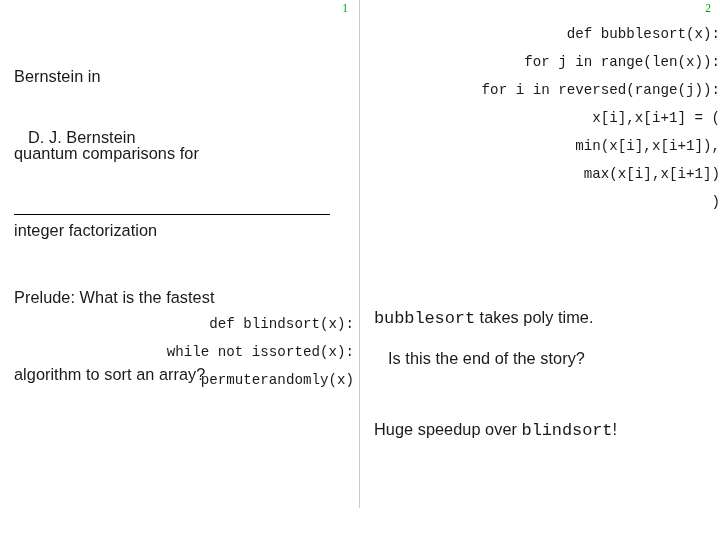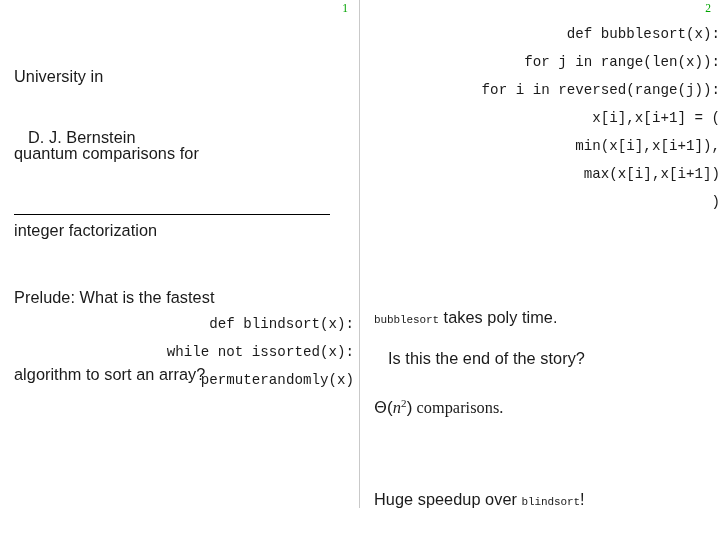--- a/index.html
+++ b/index.html
@@ -59,21 +59,21 @@
   .code {
     font-family: "Liberation Mono", "DejaVu Sans Mono", monospace;
     font-size: 14.2px;
     line-height: 28px;
     color: #1a1a1a;
     white-space: pre;
     text-align: right;
   }
   .code-inline {
     font-family: "Liberation Mono", "DejaVu Sans Mono", monospace;
-    font-size: 11px;
+    font-size: 17px;
     letter-spacing: -0.1px;
   }
 
   
   .l-title   { position: absolute; left: 14px; top: 17px;  width: 336px; }
   .l-title .prose-line { display: block; height: 35px; line-height: 35px; }
   .l-author  { position: absolute; left: 28px; top: 124px; width: 336px; height: 26px; line-height: 26px; }
   .l-affil   { position: absolute; left: 14px; top: 166px; width: 336px; height: 26px; line-height: 26px; }
   .hrule {
     position: absolute;
@@ -121,21 +121,21 @@
 
 <div class="slide-pair">
 
   <div class="divider"></div>
 
   <div class="slide slide-left">
 
     <div class="page-number">1</div>
 
     <div class="l-title prose">
-      <span class="prose-line">University in</span>
+      <span class="prose-line">Bernstein in</span>
       <span class="prose-line">quantum comparisons for</span>
       <span class="prose-line">integer factorization</span>
     </div>
 
     <div class="l-author prose">D. J. Bernstein</div>
 
 
     <div class="hrule"></div>
 
     <div class="l-prelude prose">
@@ -158,21 +158,20 @@
     for i in reversed(range(j)):
       x[i],x[i+1] = (
         min(x[i],x[i+1]),
         max(x[i],x[i+1])
       )</div>
 
     <div class="r-notes prose">
 
       <span class="note-line"><span class="code-inline">bubblesort</span><span> takes poly time.</span></span>
 
-      <span class="note-line math"><span class="theta">Θ</span><span class="paren">(</span><span class="var">n</span><span class="sup">2</span><span class="paren">)</span><span> comparisons.</span></span>
 
       <span class="note-line"><span>Huge speedup over </span><span class="code-inline">blindsort</span><span>!</span></span>
 
     </div>
 
     <div class="r-question prose">Is this the end of the story?</div>
 
   </div>
 
 </div>

